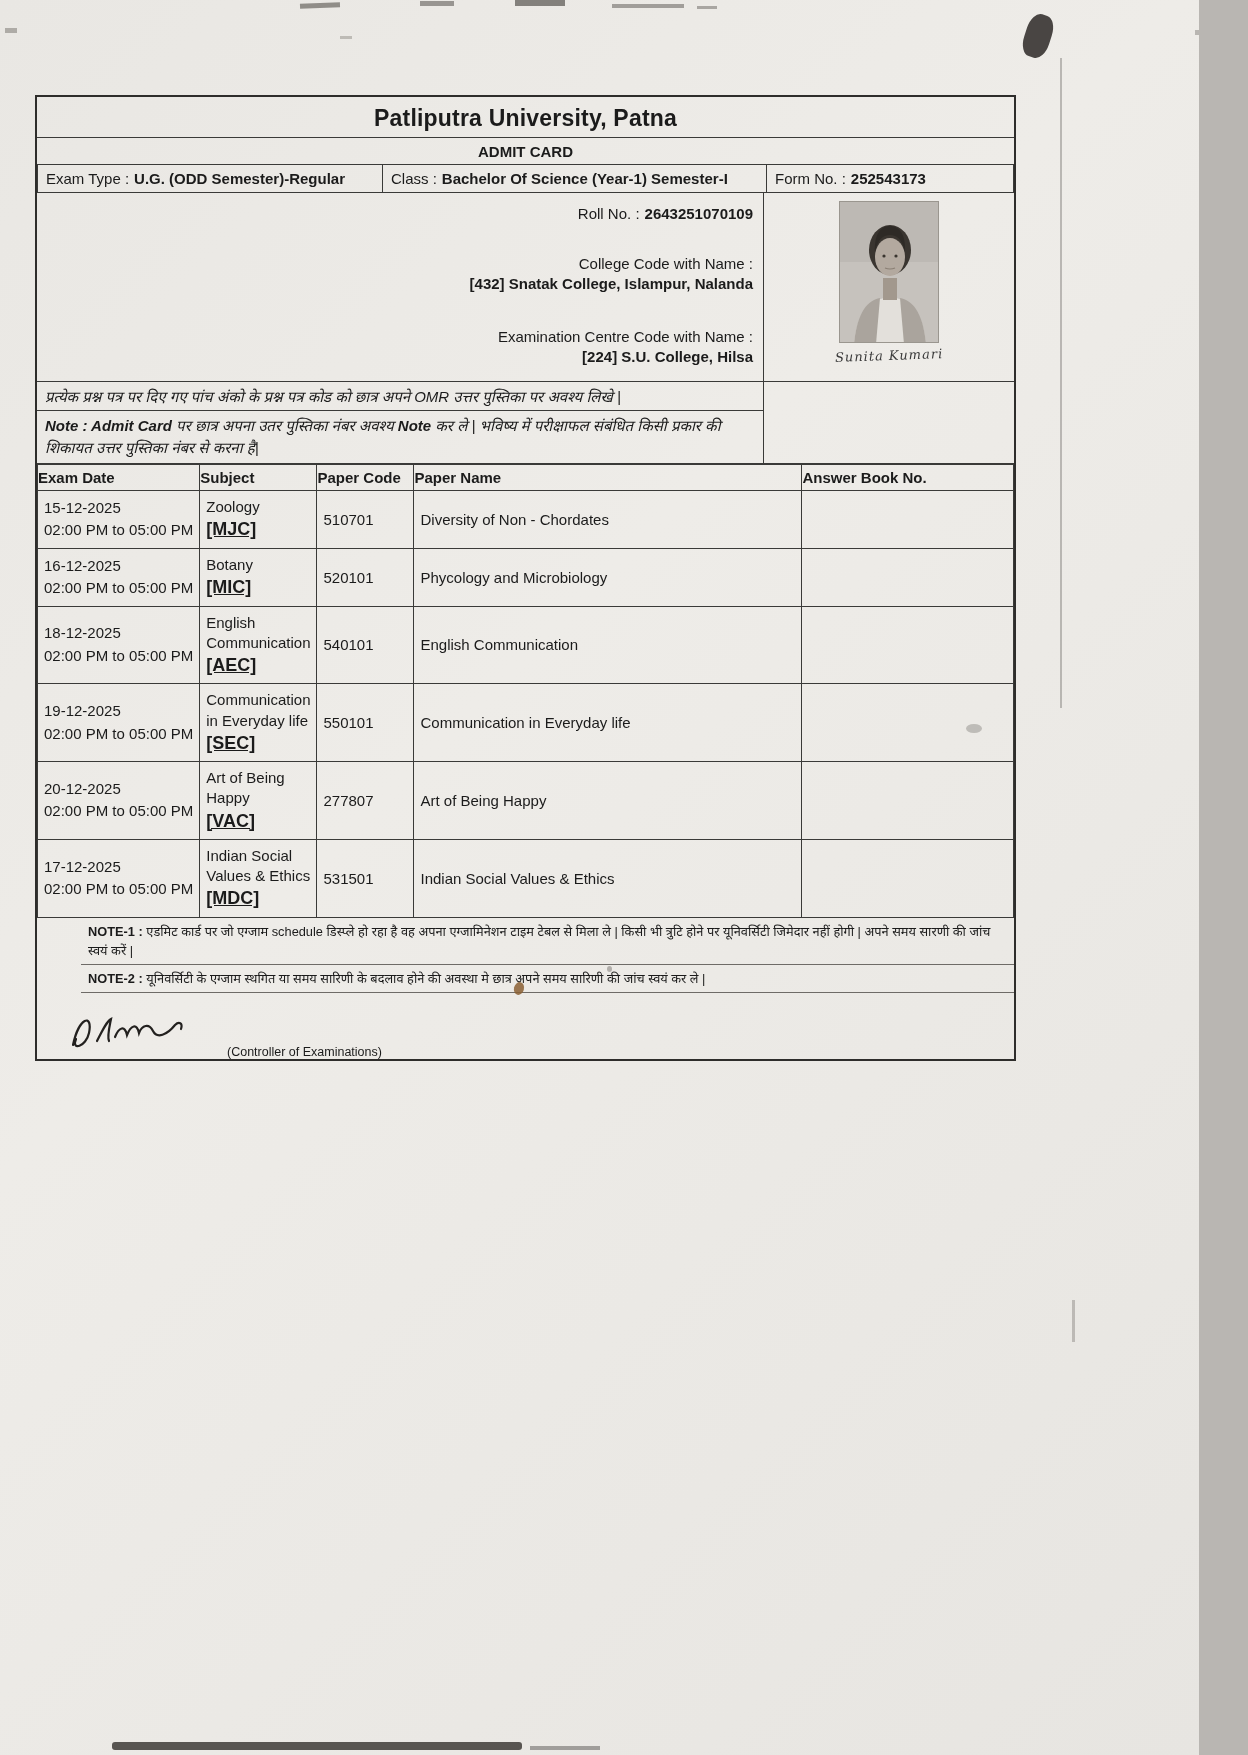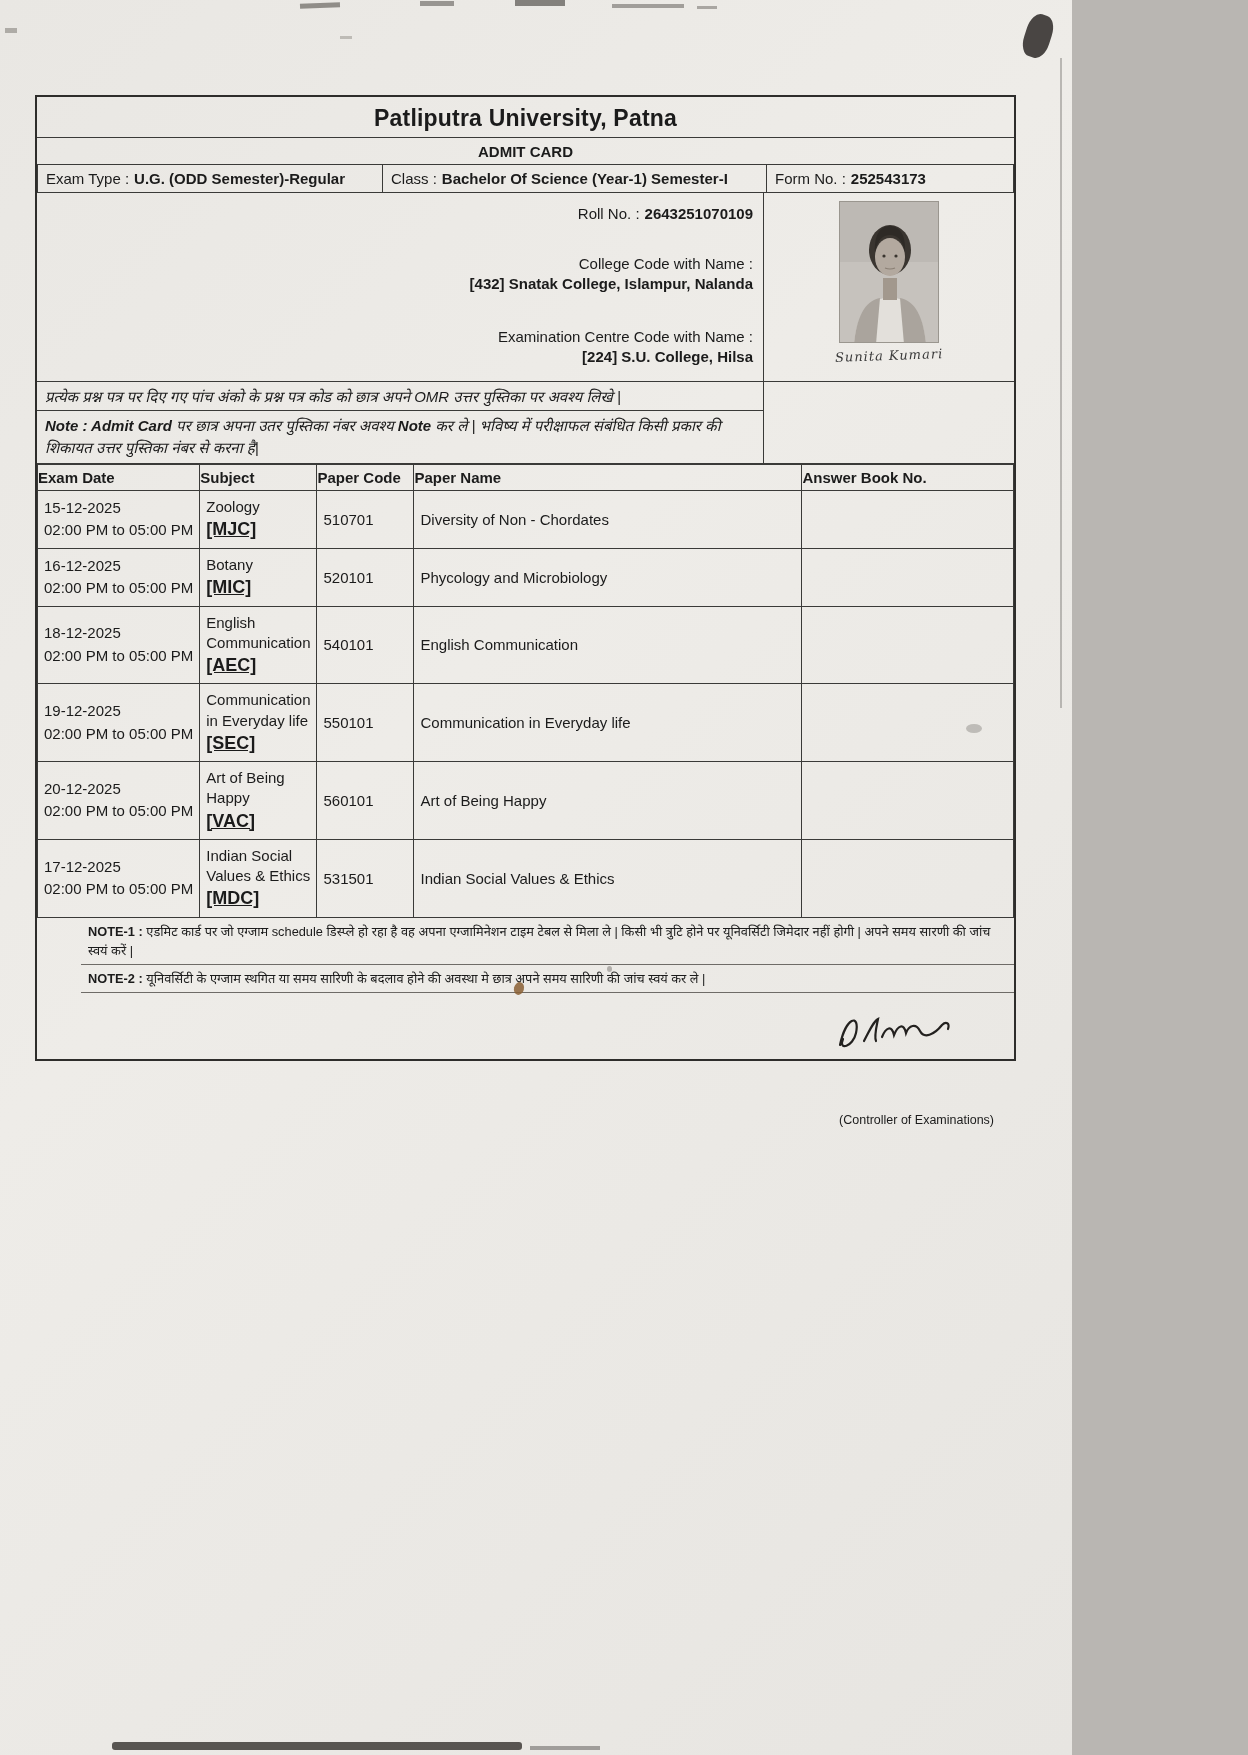--- a/index.html
+++ b/index.html
@@ -1,18 +1,18 @@
 <!DOCTYPE html>
 <html><head>
 <meta charset="utf-8">
 <style>
   * { margin:0; padding:0; box-sizing:border-box; }
   html,body { background:#b9b6b2; }
   body { font-family:"Liberation Sans","DejaVu Sans",sans-serif; color:#1b1b1b; }
-  .scan { position:relative; width:1072px; height:1755px; overflow:hidden;
+  .scan { position:relative; width:1199px; height:1755px; overflow:hidden;
           background:linear-gradient(135deg,#e9e7e3 0%,#eeece8 40%,#e7e5e1 100%); }
   .frame { position:absolute; left:35px; top:95px; width:981px; height:966px;
            border:2px solid #2e2d2b; background:transparent; }
   .b { font-weight:bold; }
   .val { font-weight:bold; margin-left:5px; }
   .title-row { text-align:center; padding:8px 0 5px; border-bottom:1px solid #3a3a38;
                font-size:23px; font-weight:bold; letter-spacing:.2px; }
   .admit-row { text-align:center; padding:5px 0 4px; font-size:15px; font-weight:bold; }
   table { border-collapse:collapse; width:100%; }
   .info-table td { border:1px solid #3a3a38; padding:5px 8px; font-size:15px; vertical-align:top; }
@@ -31,21 +31,21 @@
   .notes-right { width:250px; }
   .note-line1 { padding:4px 8px; border-bottom:1px solid #3a3a38; font-size:15px; }
   .note-line2 { padding:4px 8px; font-size:15px; line-height:1.45; }
   .exam-table th, .exam-table td { border:1px solid #3a3a38; font-size:15px; text-align:left;
                                    vertical-align:middle; padding:6px 6px; }
   .exam-table th { padding:4px 0; }
   .c-date { white-space:nowrap; font-size:14.5px; line-height:1.5; }
   .c-subj { line-height:1.35; }
   .c-subj .tag { font-weight:bold; font-size:18px;text-decoration:underline; }
   .footer-note { padding:4px 7px; font-size:12.8px; line-height:1.5; border-bottom:1px solid #6e6b67;margin-left:44px; }
-  .sign-block { display:flex; flex-direction:column; align-items:flex-end; padding:14px 20px 8px;gap:44px; }
+  .sign-block { display:flex; align-items:flex-end; padding:14px 20px 8px; }
   .sign-block svg { margin-right:30px; }
   .controller { margin-top:10px; font-size:12.5px; color:#1b1b1b; }
   .artifacts { position:absolute; inset:0; pointer-events:none; }
   .artifacts div { position:absolute; }
 </style>
 </head>
 <body>
 
 <div class="scan">
 
@@ -196,21 +196,21 @@
 
       <tr>
         <td class="c-date">
           <div>20-12-2025</div>
           <div>02:00 PM to 05:00 PM</div>
         </td>
         <td class="c-subj">
           <div>Art of Being Happy</div>
           <div class="tag">[VAC]</div>
         </td>
-        <td>560101</td>
+        <td>277807</td>
         <td>Art of Being Happy</td>
         <td></td>
       </tr>
 
       <tr>
         <td class="c-date">
           <div>17-12-2025</div>
           <div>02:00 PM to 05:00 PM</div>
         </td>
         <td class="c-subj">

